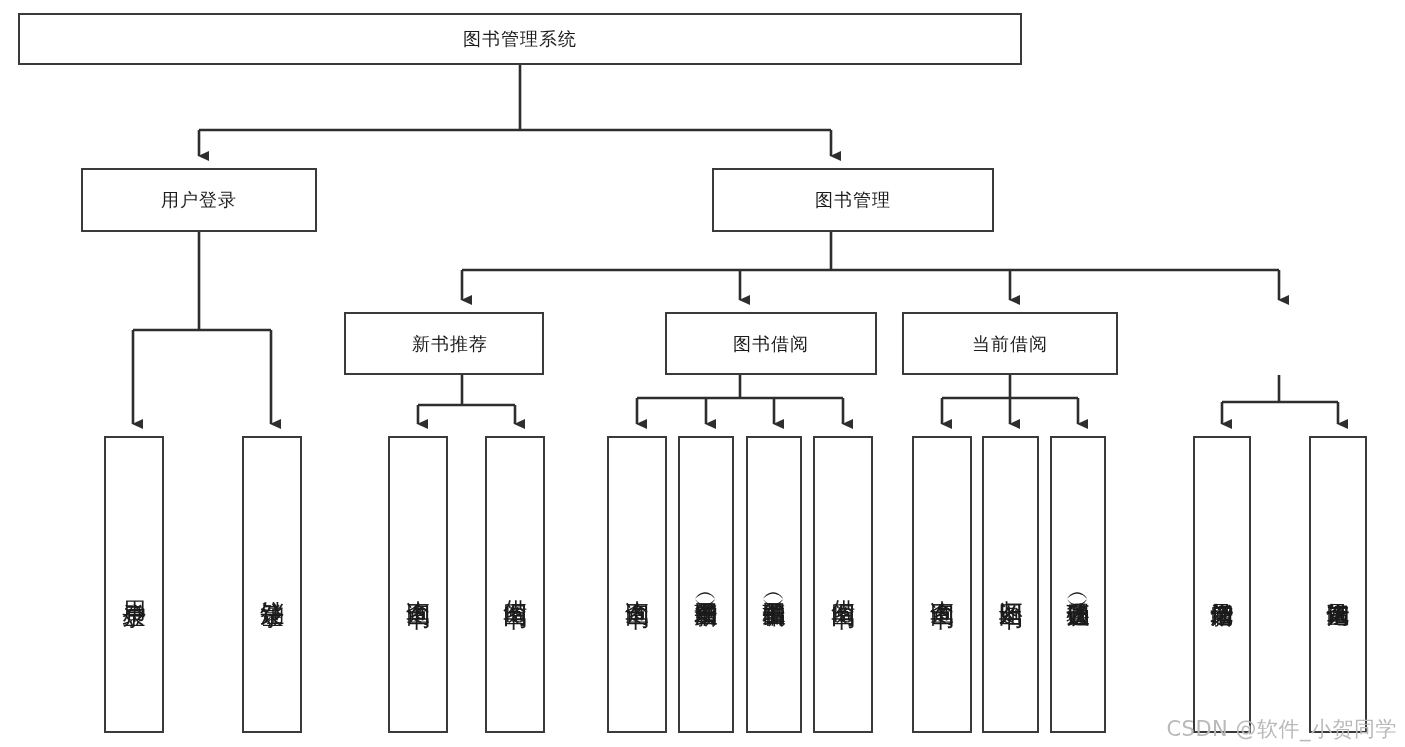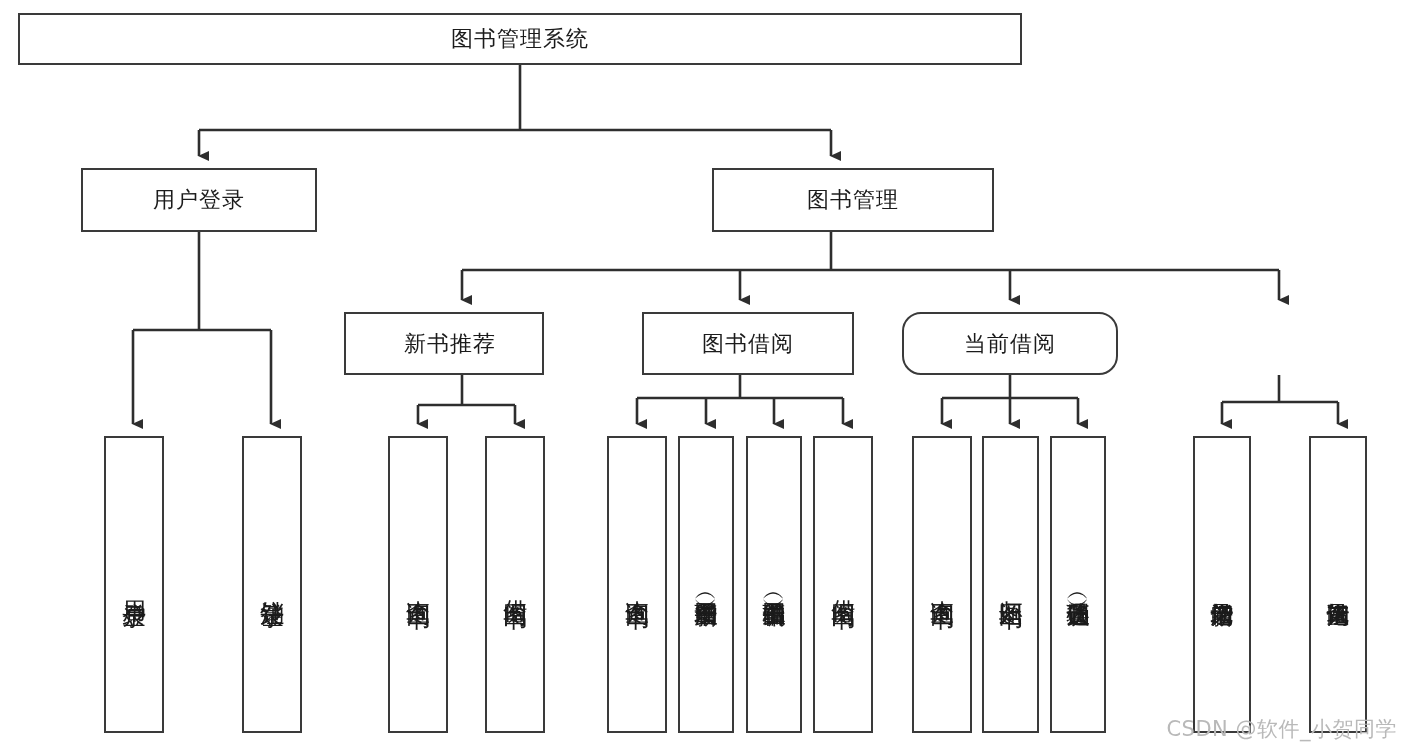--- a/index.html
+++ b/index.html
@@ -30,21 +30,21 @@
     box-sizing: border-box;
     border: 2px solid #3a3a3a;
     background: #ffffff;
     display: flex;
     align-items: center;
     justify-content: center;
     color: #1b1b1b;
     line-height: 1.18;
   }
   .node.horiz {
-    font-size: 22px;
+    font-size: 18px;
     letter-spacing: 1px;
   }
   .node.vert {
     writing-mode: vertical-rl;
     text-orientation: upright;
     font-size: 24px;
     letter-spacing: 2px;
     padding: 6px 0;
   }
   .node.vert.tight {
@@ -132,24 +132,24 @@
   <div class="node horiz" style="left:81px; top:168px; width:236px; height:64px;">
     <span class="node-label">用户登录</span>
   </div>
   <div class="node horiz" style="left:712px; top:168px; width:282px; height:64px;">
     <span class="node-label">图书管理</span>
   </div>
 
   <div class="node horiz" style="left:344px; top:312px; width:200px; height:63px;padding-left:12px;">
     <span class="node-label">新书推荐</span>
   </div>
-  <div class="node horiz" style="left:642px; top:312px; width:212px; height:63px;">
+  <div class="node horiz" style="left:665px; top:312px; width:212px; height:63px;">
     <span class="node-label">图书借阅</span>
   </div>
-  <div class="node horiz" style="left:902px; top:312px; width:216px; height:63px;border-radius:19px;">
+  <div class="node horiz" style="left:902px; top:312px; width:216px; height:63px;">
     <span class="node-label">当前借阅</span>
   </div>
 
   <div class="node vert" style="left:104px; top:436px; width:60px; height:297px;">
     <span class="node-label">用户登录</span>
   </div>
   <div class="node vert" style="left:242px; top:436px; width:60px; height:297px;">
     <span class="node-label">注销登录</span>
   </div>
 

